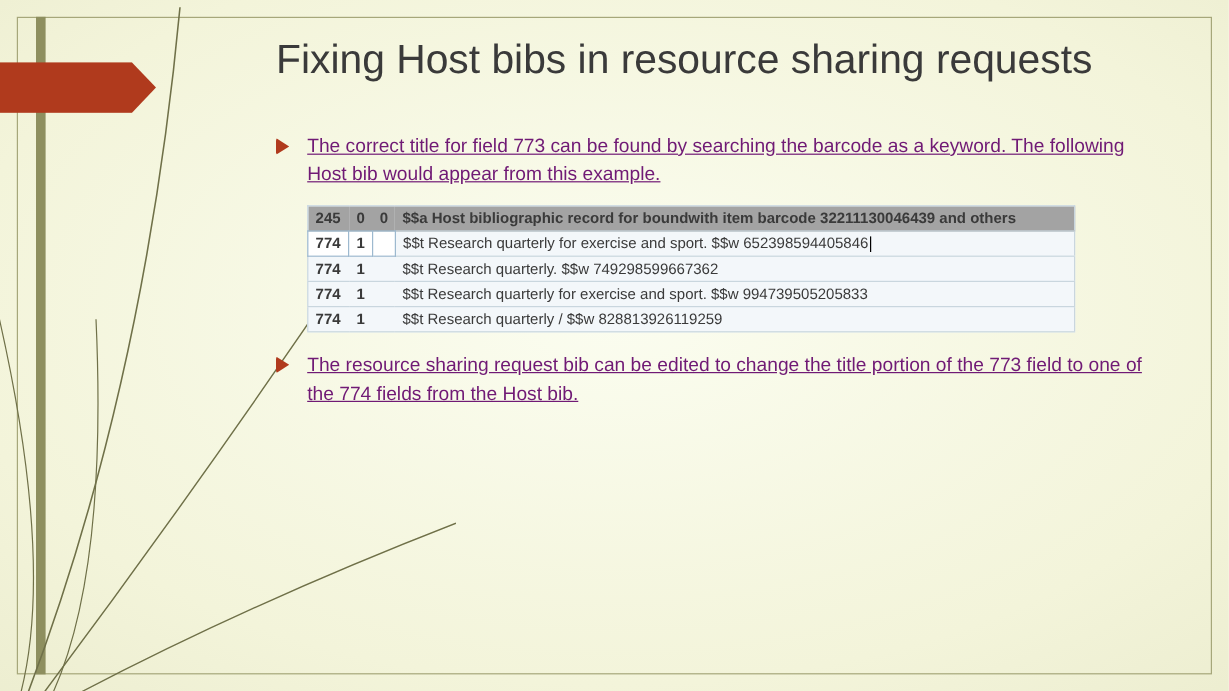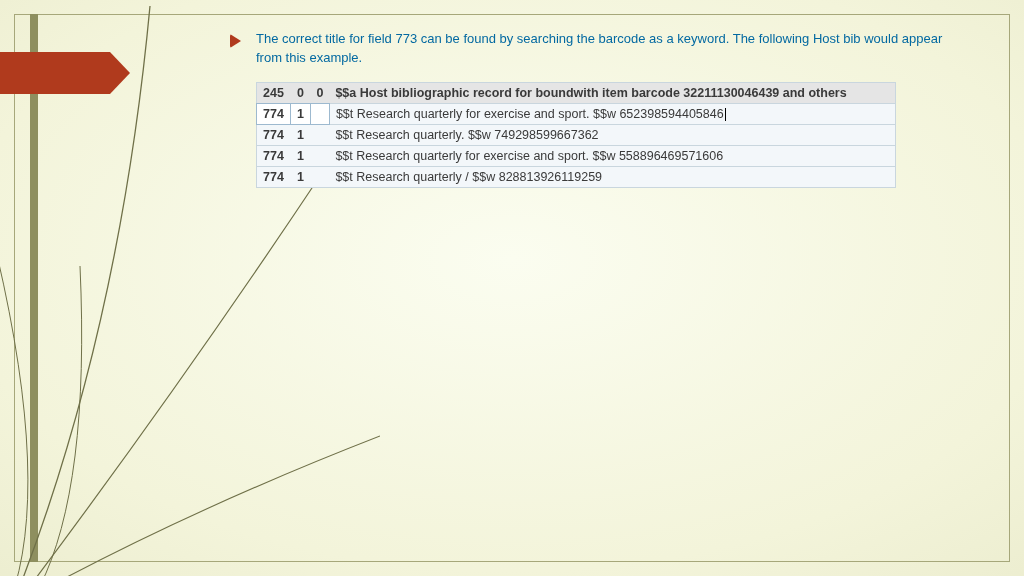--- a/index.html
+++ b/index.html
@@ -57,24 +57,25 @@
     font-size: 34px;
     font-weight: 400;
     color: #3a3a3a;
     line-height: 1.2;
     margin-bottom: 40px;
   }
   .bullets { list-style: none; }
   .bullets > li {
     position: relative;
     padding-left: 26px;
-    font-size: 13px;
-    color: #0369a1;
+    font-size: 16px;
+    color: #701a75;
     line-height: 1.45;
     margin-bottom: 14px;
+    text-decoration: underline;
   }
   .bullets > li::before {
     content: "";
     position: absolute;
     left: 0; top: 4px;
     width: 0; height: 0;
     border-top: 7px solid transparent;
     border-bottom: 7px solid transparent;
     border-left: 11px solid #b03a1d;
     border-radius: 2px;
@@ -91,21 +92,21 @@
   }
   .marc tr { border-bottom: 1px solid #c9d6de; }
   .marc td {
     padding: 3px 6px;
     color: #3a3a3a;
     white-space: nowrap;
   }
   .marc td.tag { font-weight: bold; width: 34px; }
   .marc td.ind { font-weight: bold; width: 18px; text-align: center; }
   .marc td.data { white-space: normal; width: auto; }
-  .marc tr:first-child { background: #e5e5e5; font-weight: bold; }
+  .marc tr:first-child { background: #a3a3a3; font-weight: bold; }
   .marc tr.selrow td.tag,
   .marc tr.selrow td.ind {
     background: #ffffff;
     border: 1px solid #9db9cf;
   }
   .cursor {
     display: inline-block;
     width: 1px; height: 13px;
     background: #000;
     vertical-align: middle;
@@ -125,20 +126,21 @@
 
 <svg class="grass" viewBox="0 0 420 620">
   <path d="M60 620 Q 160 360 190 40" stroke="#6f7048" stroke-width="1.3" fill="none"></path>
   <path d="M70 620 Q 220 420 360 210" stroke="#6f7048" stroke-width="1.2" fill="none"></path>
   <path d="M80 620 Q 130 520 120 300" stroke="#6f7048" stroke-width="1.0" fill="none"></path>
   <path d="M55 620 Q 90 500 30 260" stroke="#6f7048" stroke-width="1.0" fill="none"></path>
   <path d="M90 620 Q 240 540 420 470" stroke="#6f7048" stroke-width="1.1" fill="none"></path>
 </svg>
 
 <div class="content">
+  <h1 class="title">Fixing Host bibs in resource sharing requests</h1>
 
   <ul class="bullets">
     <li>The correct title for field 773 can be found by searching the barcode as a keyword.  The following Host bib would appear from this example.</li>
 
     <table class="marc">
       <tbody>
           <tr>
         <td class="tag">245</td>
         <td class="ind">0</td>
         <td class="ind">0</td>
@@ -153,25 +155,26 @@
       <tr>
         <td class="tag">774</td>
         <td class="ind">1</td>
         <td class="ind"></td>
         <td class="data">$$t Research quarterly. $$w 749298599667362</td>
       </tr>
       <tr>
         <td class="tag">774</td>
         <td class="ind">1</td>
         <td class="ind"></td>
-        <td class="data">$$t Research quarterly for exercise and sport. $$w 558896469571606</td>
+        <td class="data">$$t Research quarterly for exercise and sport. $$w 994739505205833</td>
       </tr>
       <tr>
         <td class="tag">774</td>
         <td class="ind">1</td>
         <td class="ind"></td>
         <td class="data">$$t Research quarterly / $$w 828813926119259</td>
       </tr>
     </tbody>
       </table>
 
+    <li>The resource sharing request bib can be edited to change the title portion of the 773 field to one of the 774 fields from the Host bib.</li>
   </ul>
 </div>
 
 </body></html>

